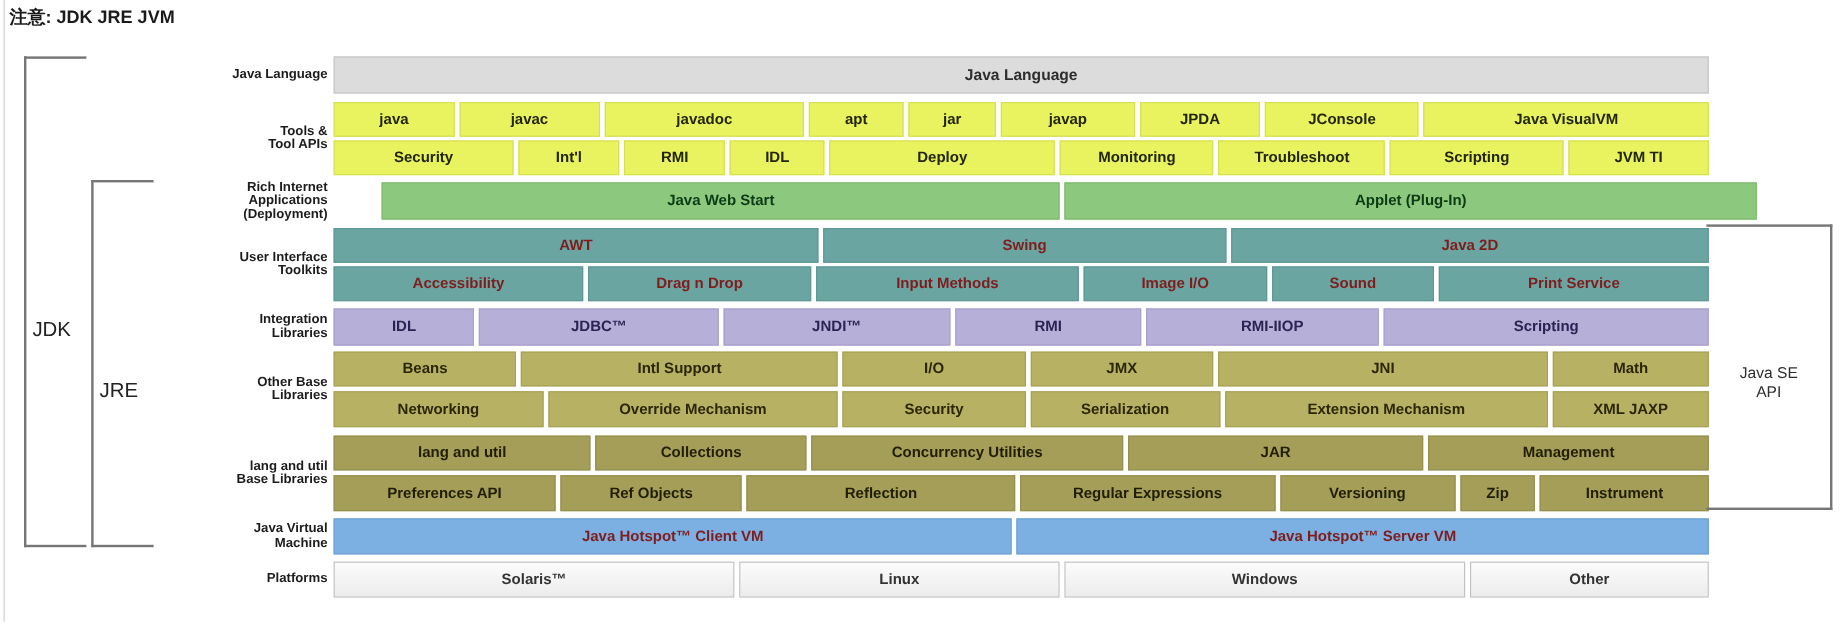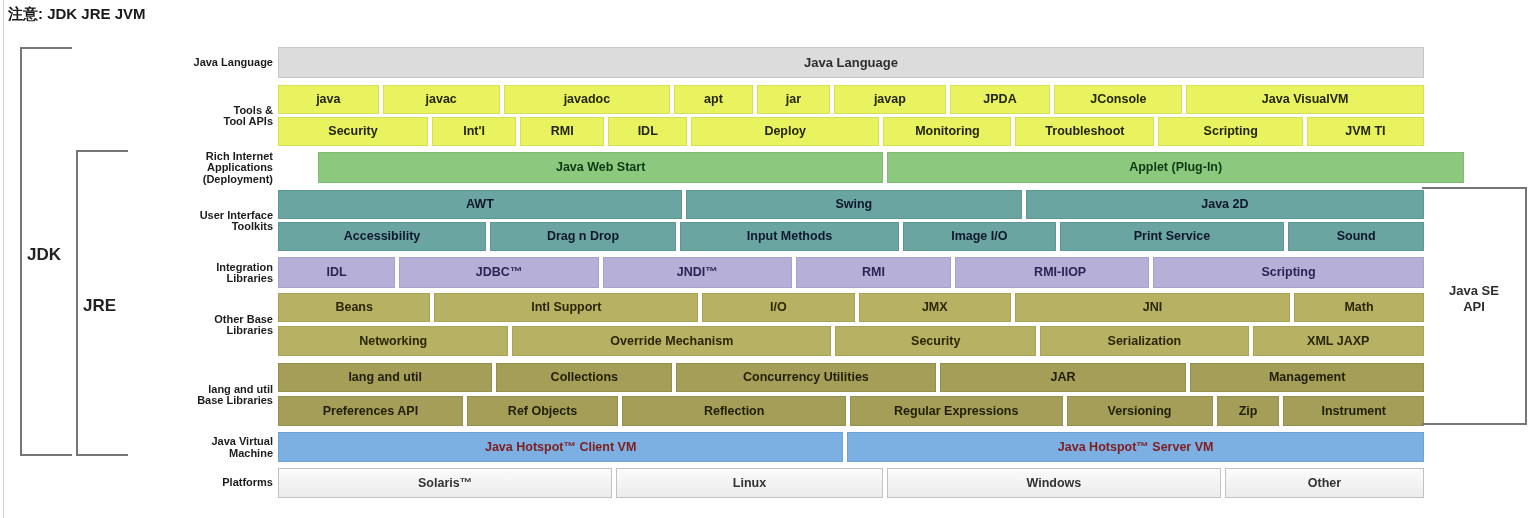--- a/index.html
+++ b/index.html
@@ -15,36 +15,36 @@
              white-space:pre-line;transform:translateY(-50%);}
 
   
   .cells-row{position:absolute;left:278px;width:1146px;display:flex;gap:4px;}
   .cell{display:flex;align-items:center;justify-content:center;
         font-size:12.5px;font-weight:bold;text-align:center;line-height:13px;
         box-sizing:border-box;min-width:0;}
   .row-gray_bar .cell{background:#dcdcdc;border:1px solid #c6c6c6;color:#2e2e2e;font-size:13px;}
   .row-yellow .cell{background:#e9f25f;border:1px solid #d5e052;color:#232605;}
   .row-green .cell{background:#8cc87d;border:1px solid #7dbb6e;color:#0d3a14;}
-  .row-teal .cell{background:#6aa5a2;border:1px solid #5d9895;color:#0f172a;}
+  .row-teal .cell{background:#6aa5a2;border:1px solid #5d9895;color:#7f1d1d;}
   .row-purple .cell{background:#b6afd8;border:1px solid #a8a1cc;color:#2b2353;}
   .row-olive .cell{background:#b7b163;border:1px solid #a8a257;color:#2b2705;}
   .row-olive_dark .cell{background:#a49e59;border:1px solid #95904e;color:#211e04;}
   .row-blue .cell{background:#7cb0e3;border:1px solid #6da2d6;color:#7f1d1d;}
   .row-platform_bg .cell{background:linear-gradient(#fbfbfb,#ececec);
         border:1px solid #c2c2c2;color:#333;}
 
   
   .bracket{position:absolute;box-sizing:border-box;}
   .bracket.left{border-left:2px solid #767676;border-top:2px solid #767676;border-bottom:2px solid #767676;}
   .bracket.right{border-right:2px solid #767676;border-top:2px solid #767676;border-bottom:2px solid #767676;}
   #jdk-bracket{left:20px;top:47px;width:52px;height:409px;}
   #jre-bracket{left:76px;top:150px;width:52px;height:306px;}
   #javase-bracket{left:1422px;top:187px;width:105px;height:238px;}
-  .bracket-label{position:absolute;font-weight:bold;color:#222;}
+  .bracket-label{position:absolute;font-weight:normal;color:#222;margin-top:20px;}
   #jdk-label{left:27px;top:245px;font-size:17px;}
   #jre-label{left:83px;top:296px;font-size:17px;}
   #javase-label{left:1424px;top:283px;width:100px;text-align:center;
                 font-size:13px;line-height:16px;color:#2e2e2e;}
 </style>
 </head>
 <body>
 
 <div class="page">
   <div class="win-edge"></div>
@@ -83,22 +83,22 @@
       <div class="cells-row row-teal" style="top: 190px; height: 29px;">
         <div class="cell" style="flex: 35.5 1 0px;">AWT</div>
         <div class="cell" style="flex: 29.5 1 0px;">Swing</div>
         <div class="cell" style="flex: 35 1 0px;">Java 2D</div>
       </div>
       <div class="cells-row row-teal" style="top: 222px; height: 29px;">
         <div class="cell" style="flex: 18.5 1 0px;">Accessibility</div>
         <div class="cell" style="flex: 16.5 1 0px;">Drag n Drop</div>
         <div class="cell" style="flex: 19.5 1 0px;">Input Methods</div>
         <div class="cell" style="flex: 13.5 1 0px;">Image I/O</div>
+        <div class="cell" style="flex: 12 1 0px;">Sound</div>
         <div class="cell" style="flex: 20 1 0px;">Print Service</div>
-        <div class="cell" style="flex: 12 1 0px;">Sound</div>
       </div>
       <div class="cells-row row-purple" style="top: 257px; height: 31px;">
         <div class="cell" style="flex: 10.5 1 0px;">IDL</div>
         <div class="cell" style="flex: 18 1 0px;">JDBC™</div>
         <div class="cell" style="flex: 17 1 0px;">JNDI™</div>
         <div class="cell" style="flex: 14 1 0px;">RMI</div>
         <div class="cell" style="flex: 16 1 0px; padding-left: 16px;">RMI-IIOP</div>
         <div class="cell" style="flex: 24.5 1 0px;">Scripting</div>
       </div>
       <div class="cells-row row-olive" style="top: 293px; height: 29px;">
@@ -107,20 +107,21 @@
         <div class="cell" style="flex: 13.5 1 0px;">I/O</div>
         <div class="cell" style="flex: 13.5 1 0px;">JMX</div>
         <div class="cell" style="flex: 24.5 1 0px;">JNI</div>
         <div class="cell" style="flex: 11.5 1 0px;">Math</div>
       </div>
       <div class="cells-row row-olive" style="top: 326px; height: 30px;">
         <div class="cell" style="flex: 15.5 1 0px;">Networking</div>
         <div class="cell" style="flex: 21.5 1 0px;">Override Mechanism</div>
         <div class="cell" style="flex: 13.5 1 0px;">Security</div>
         <div class="cell" style="flex: 14 1 0px;">Serialization</div>
+        <div class="cell" style="flex: 24 1 0px;">Extension Mechanism</div>
         <div class="cell" style="flex: 11.5 1 0px;">XML JAXP</div>
       </div>
       <div class="cells-row row-olive_dark" style="top: 363px; height: 29px;">
         <div class="cell" style="flex: 16.5 1 0px;">lang and util</div>
         <div class="cell" style="flex: 13.5 1 0px;">Collections</div>
         <div class="cell" style="flex: 20 1 0px;">Concurrency Utilities</div>
         <div class="cell" style="flex: 19 1 0px;">JAR</div>
         <div class="cell" style="flex: 18 1 0px;">Management</div>
       </div>
       <div class="cells-row row-olive_dark" style="top: 396px; height: 30px;">

